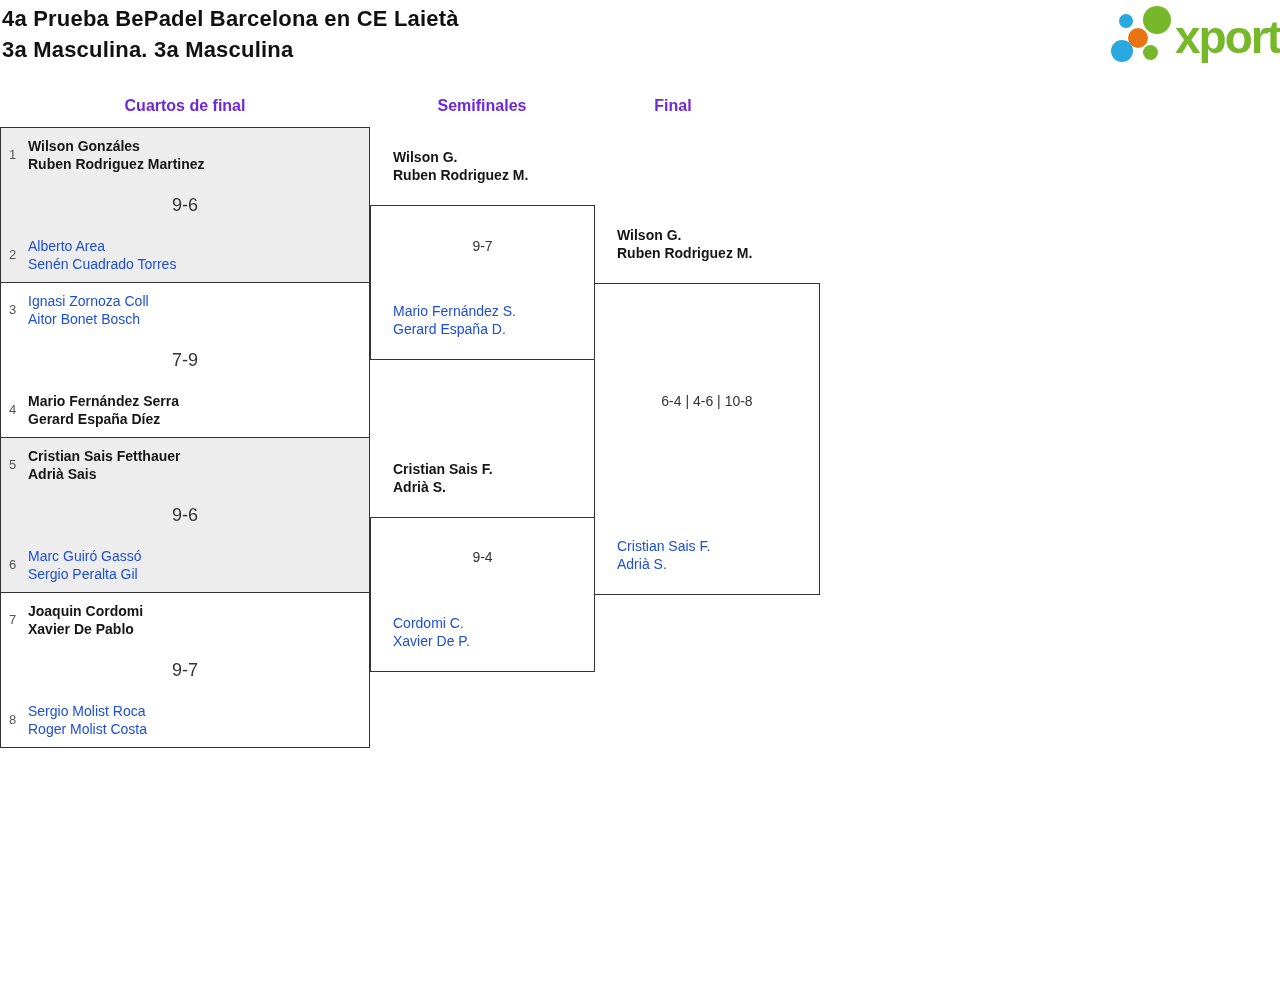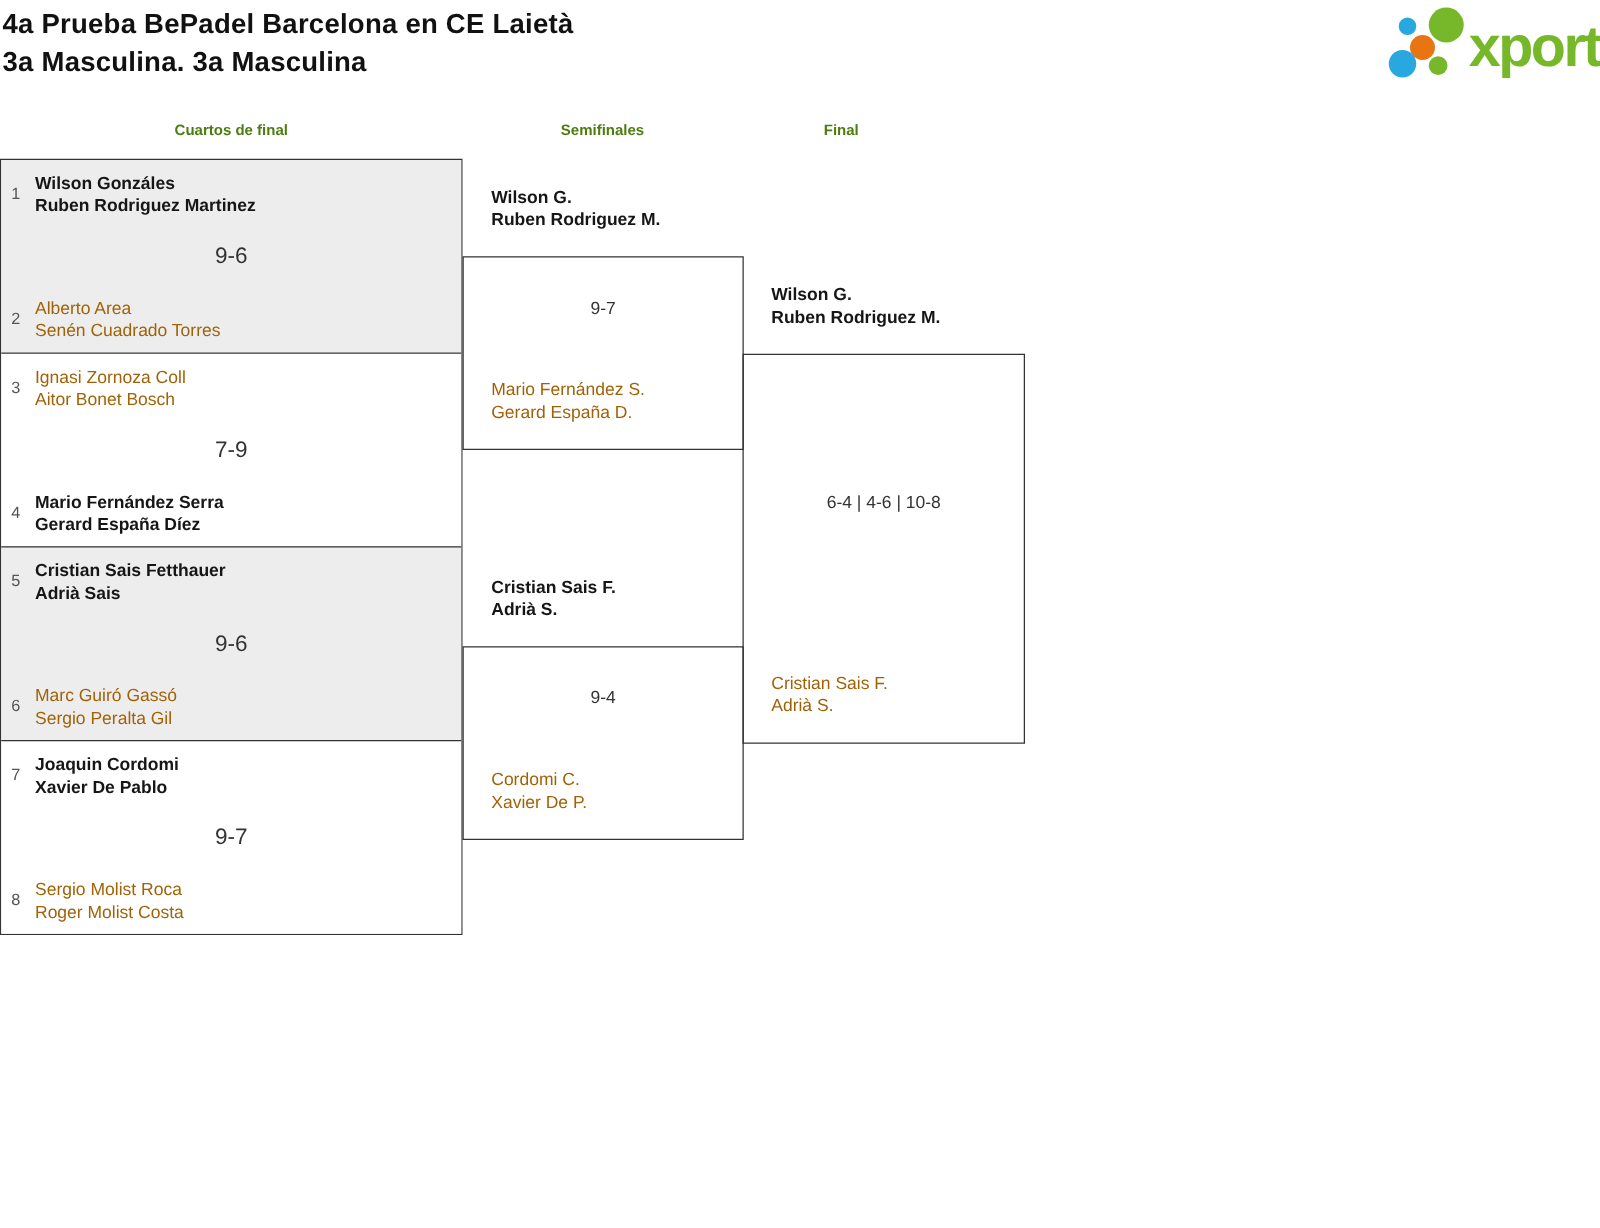--- a/index.html
+++ b/index.html
@@ -39,23 +39,23 @@
     font-weight: 800;
     letter-spacing: -2px;
     color: #76b82a;
   }
 
   
   .round-header {
     position: absolute;
     top: 97px;
     text-align: center;
-    font-size: 12px;
+    font-size: 16px;
     font-weight: 700;
-    color: #4d7c0f;
+    color: #6d28d9;
   }
   .rh-qf { left: 0;     width: 370px; }
   .rh-sf { left: 370px; width: 224px; }
   .rh-f  { left: 560px; width: 226px; }
 
   
   .qf-col {
     position: absolute;
     left: 0;
     top: 127px;
@@ -83,21 +83,21 @@
   .team {
     position: absolute;
     left: 27px;
     font-size: 14px;
     line-height: 18px;
     white-space: nowrap;
   }
   .team-top { top: 9px; }
   .team-bottom { bottom: 9px; }
   .winner { font-weight: 700; color: #161616; }
-  .loser  { font-weight: 400; color: #a16207; }
+  .loser  { font-weight: 400; color: #1d4ed8; }
 
   .qf-score {
     position: absolute;
     left: 0; right: 0;
     top: 50%;
     transform: translateY(-50%);
     text-align: center;
     font-size: 18px;
     color: #333;
   }

